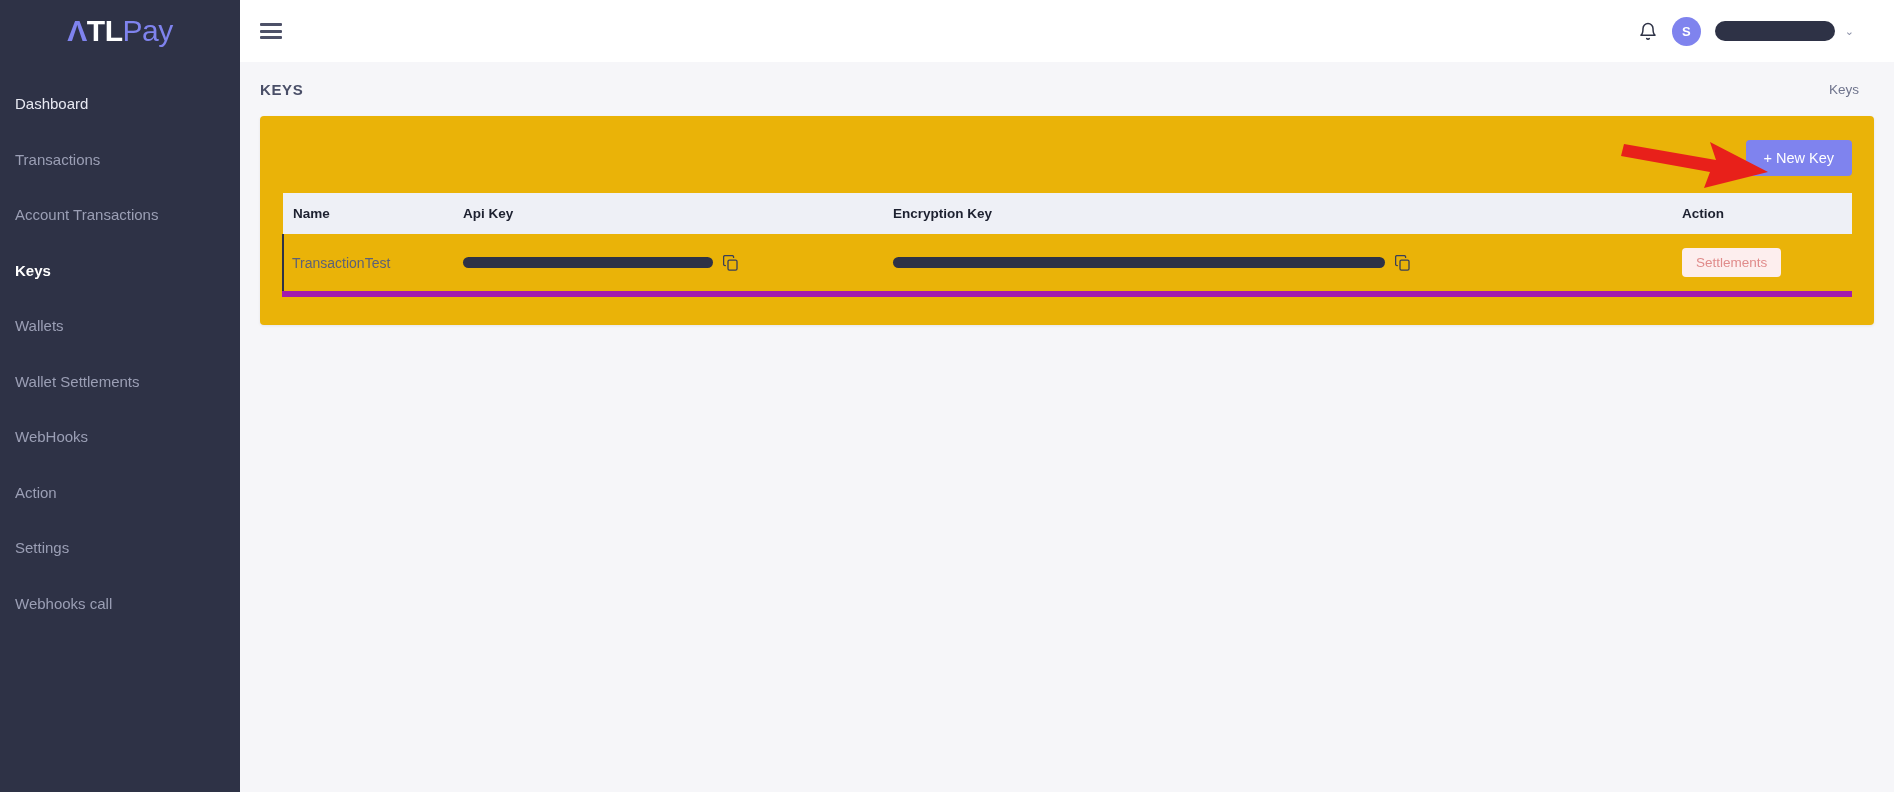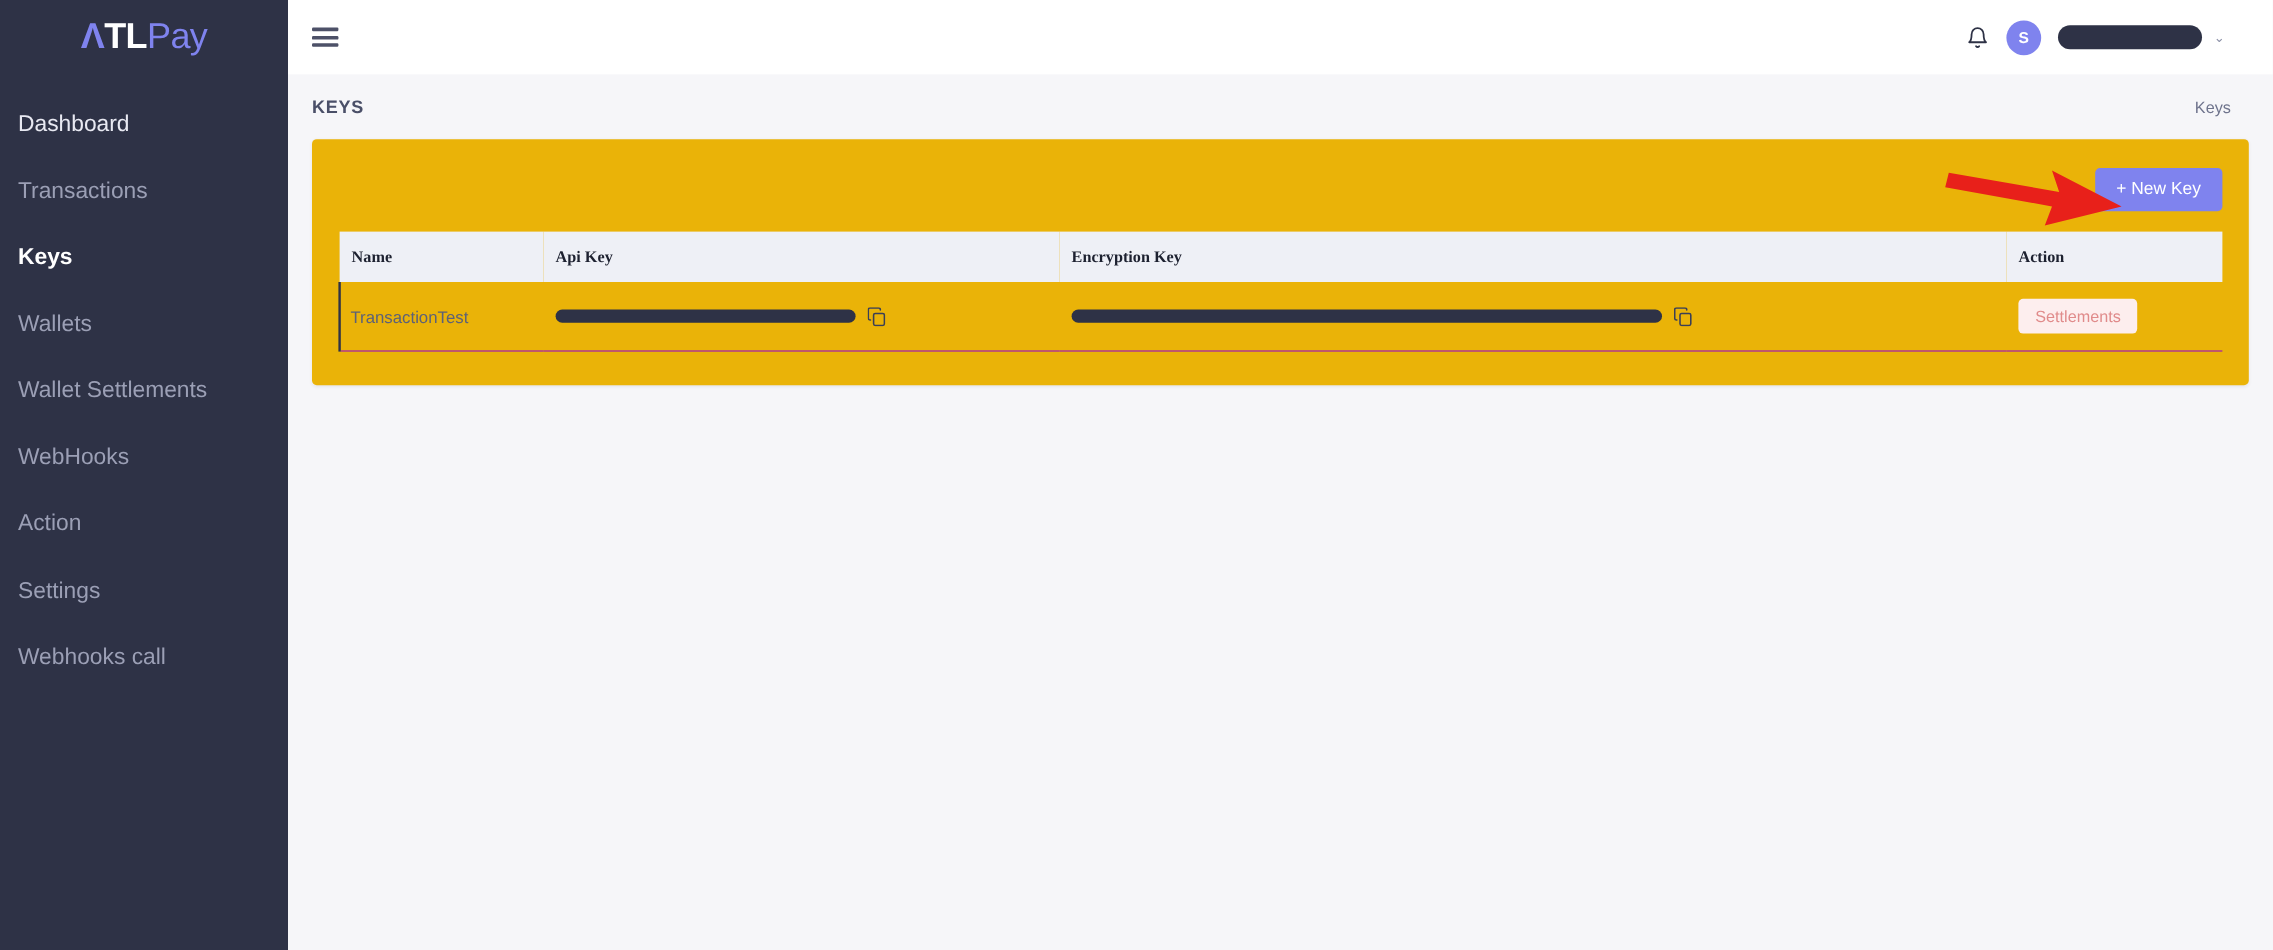--- a/index.html
+++ b/index.html
@@ -45,21 +45,21 @@
   #brand .logo-atl { color: #ffffff; }
   #brand .logo-a   { color: #7f83ee; }
   #brand .logo-pay { color: #7f83ee; font-weight: 400; }
 
   #nav {
     padding-top: 22px;
   }
   .nav-item {
     display: block;
     padding: 8px 0 8px 15px;
-    font-size: 19px;
+    font-size: 15px;
     color: #9b9fb5;
     line-height: 23px;
     cursor: pointer;
     white-space: nowrap;
     margin-bottom: 16.5px;
   }
   .nav-item.bright { color: #e8e9f2; }
   .nav-item.active { color: #ffffff; font-weight: 700; }
 
   
@@ -189,32 +189,31 @@
     table-layout: fixed;
   }
   thead th {
     background: #eef0f6;
     text-align: left;
     font-size: 13.5px;
     font-weight: 700;
     color: #1d2130;
     padding: 13px 0 13px 10px;
     white-space: nowrap;
-    font-family: Liberation Serif, serif;
   }
   thead th.col-name  { width: 170px; }
   thead th.col-api   { width: 430px; }
   thead th.col-enc   { width: auto;  }
   thead th.col-action{ width: 180px; }
 
   tbody td {
     padding: 14px 0 14px 10px;
     font-size: 14px;
     color: #5c6178;
-    border-bottom: 1px solid #a21caf;
+    border-bottom: 6px solid #a21caf;
     vertical-align: middle;
   }
   tbody tr { border-left: 2px solid #2e3246; }
   tbody td:first-child { padding-left: 8px; }
 
   .keycell {
     display: flex;
     align-items: center;
     gap: 10px;
   }
@@ -259,20 +258,21 @@
 
     <div id="brand">
       <span class="logo-text">
         <span class="logo-a">Λ</span><span class="logo-atl">TL</span><span class="logo-pay">Pay</span>
       </span>
     </div>
 
     <nav id="nav">
       <div class="nav-item bright">Dashboard</div>
       <div class="nav-item">Transactions</div>
+      <div class="nav-item">Account Transactions</div>
       <div class="nav-item active">Keys</div>
       <div class="nav-item">Wallets</div>
       <div class="nav-item">Wallet Settlements</div>
       <div class="nav-item">WebHooks</div>
       <div class="nav-item">Action</div>
       <div class="nav-item">Settings</div>
       <div class="nav-item">Webhooks call</div>
     </nav>
 
   </aside>

